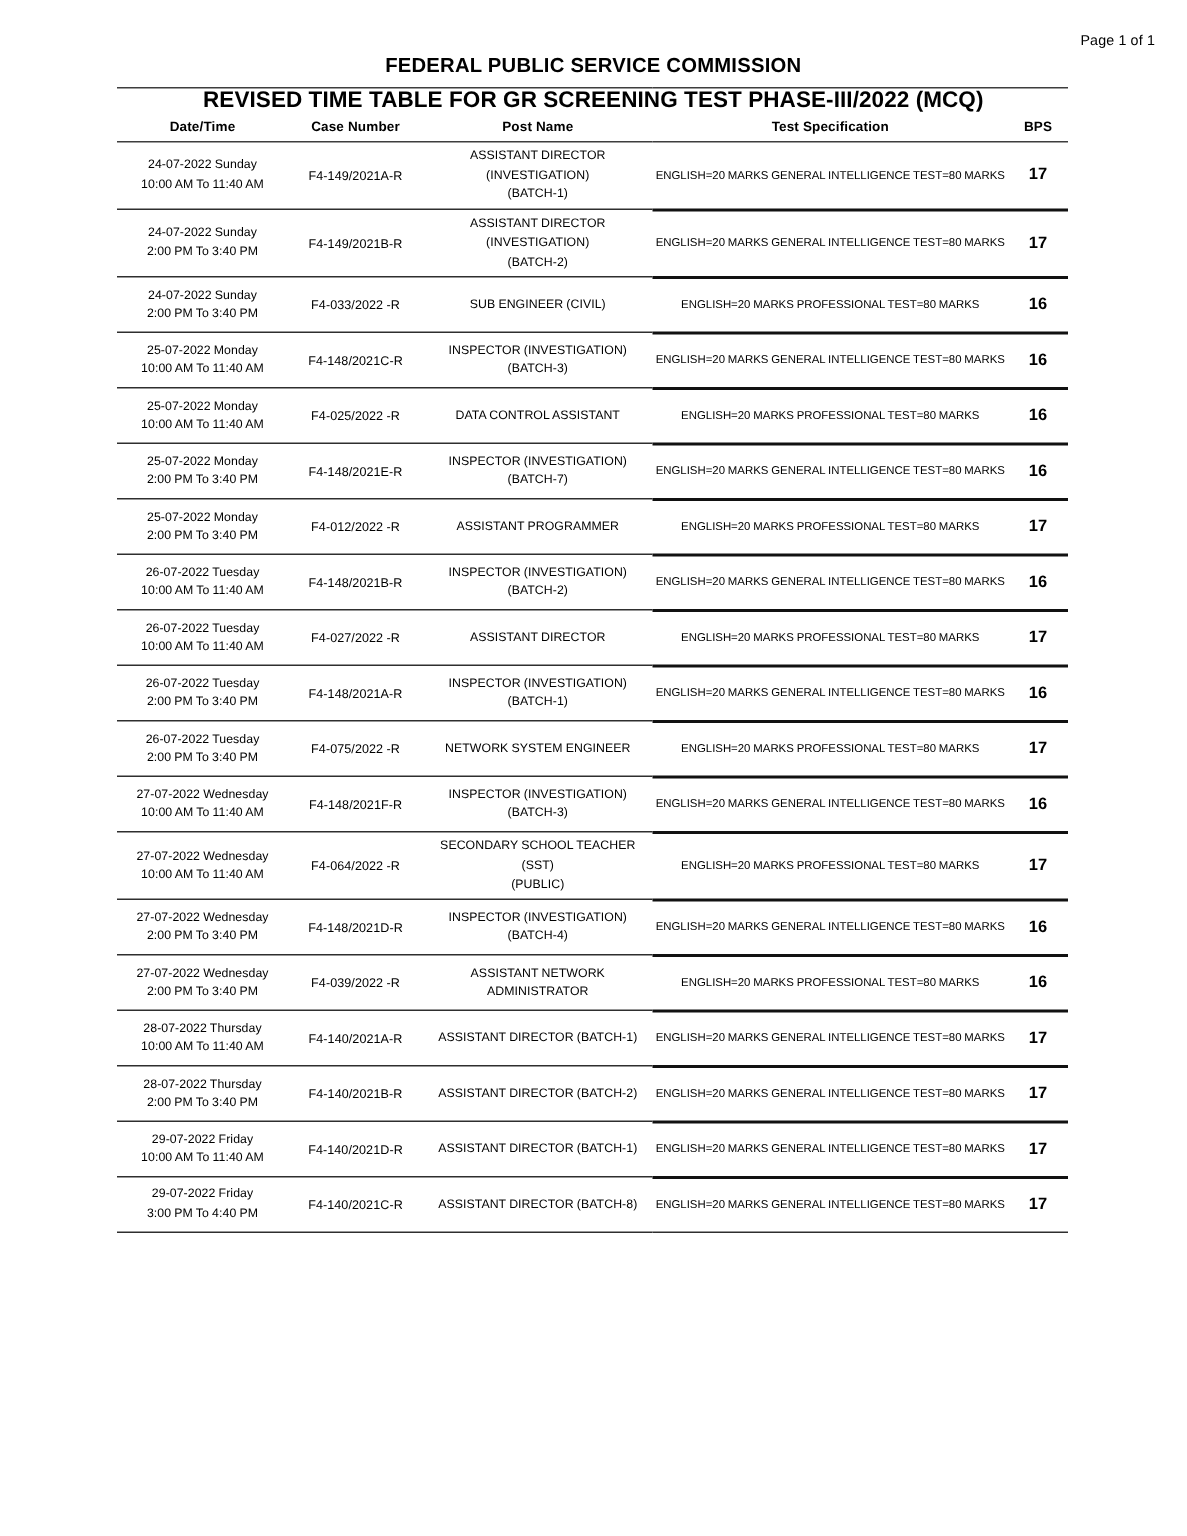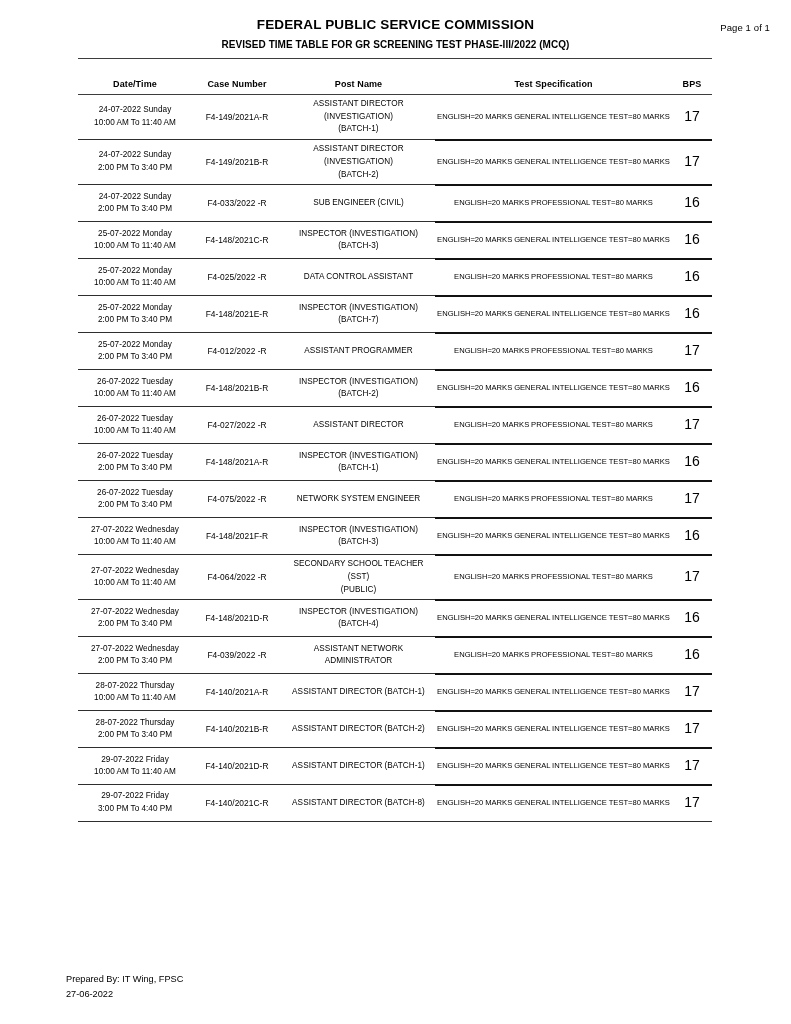--- a/index.html
+++ b/index.html
@@ -28,32 +28,32 @@
   .page-number {
     position: absolute;
     top: 22px;
     right: 21px;
     font-size: 9.5px;
     letter-spacing: 0.1px;
     white-space: nowrap;
   }
 
   .title-block {
-    padding-top: 17px;
+    padding-top: 36px;
     text-align: center;
   }
   .doc-title {
     font-size: 13.5px;
     font-weight: bold;
     letter-spacing: 0.15px;
     line-height: 1.25;
     margin: 0 0 5px 0;
   }
   .doc-subtitle {
-    font-size: 10px;
+    font-size: 15px;
     font-weight: bold;
     letter-spacing: 0.05px;
     line-height: 1.25;
     margin: 0;
   }
 
   
   .table-wrap {
     position: absolute;
     left: 78px;
@@ -117,21 +117,22 @@
     white-space: nowrap;
   }
   td.post .line { display: block; }
 
   td.spec {
     font-size: 7.6px;
     letter-spacing: 0px;
   }
 
   td.bps {
-    font-size: 14px;
+    font-size: 11px;
+    font-weight: bold;
   }
 
   td.case {
     font-size: 8.4px;
     white-space: nowrap;
   }
 
   
   .footer {
     position: absolute;
@@ -401,18 +402,14 @@
             <td class="post">
               <span class="line">ASSISTANT DIRECTOR (BATCH-8)</span>
             </td>
             <td class="spec">ENGLISH=20 MARKS GENERAL INTELLIGENCE TEST=80 MARKS</td>
             <td class="bps">17</td>
           </tr>
         </tbody>
     </table>
   </div>
 
-  <div class="footer">
-    <span class="line">Prepared By: IT Wing, FPSC</span>
-    <span class="line">27-06-2022</span>
-  </div>
 
 </div>
 
 </body></html>

